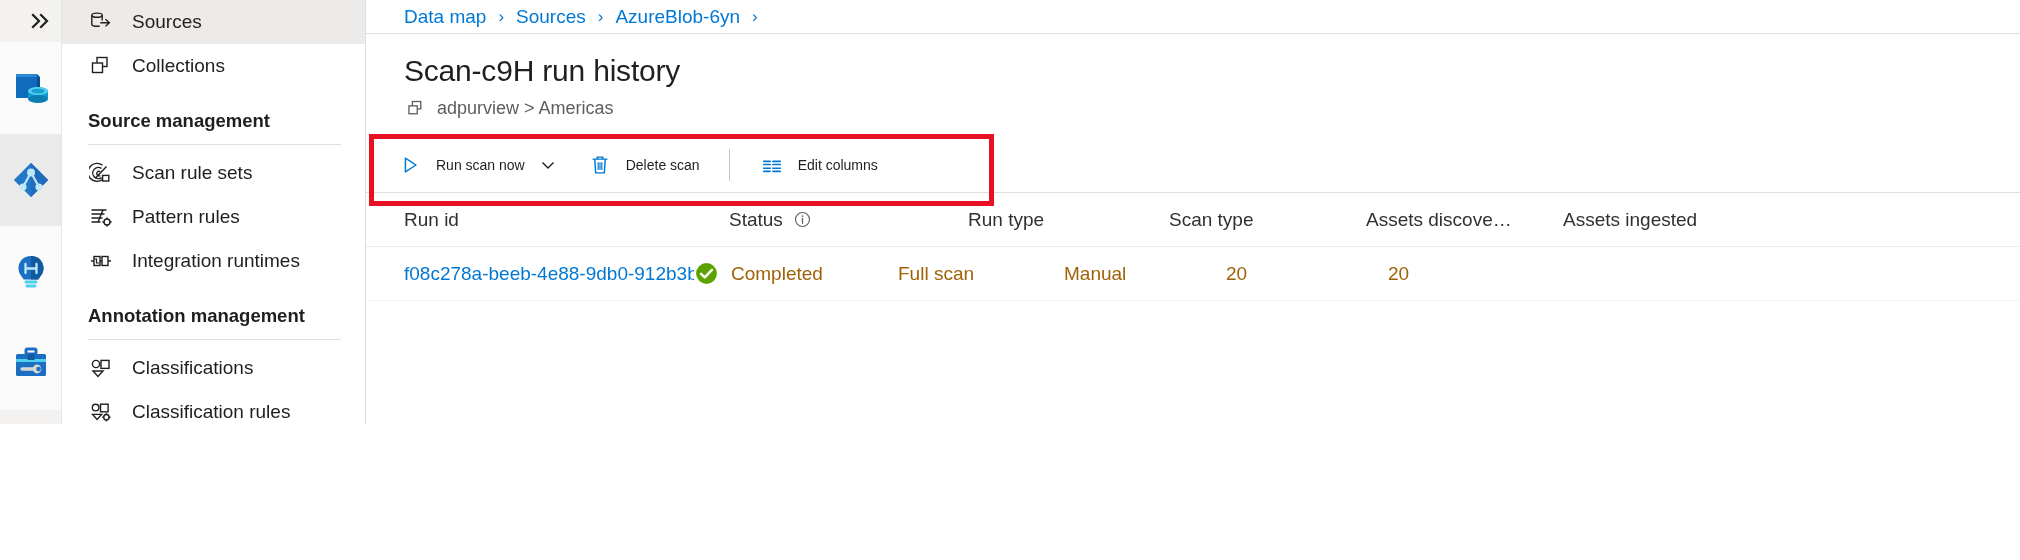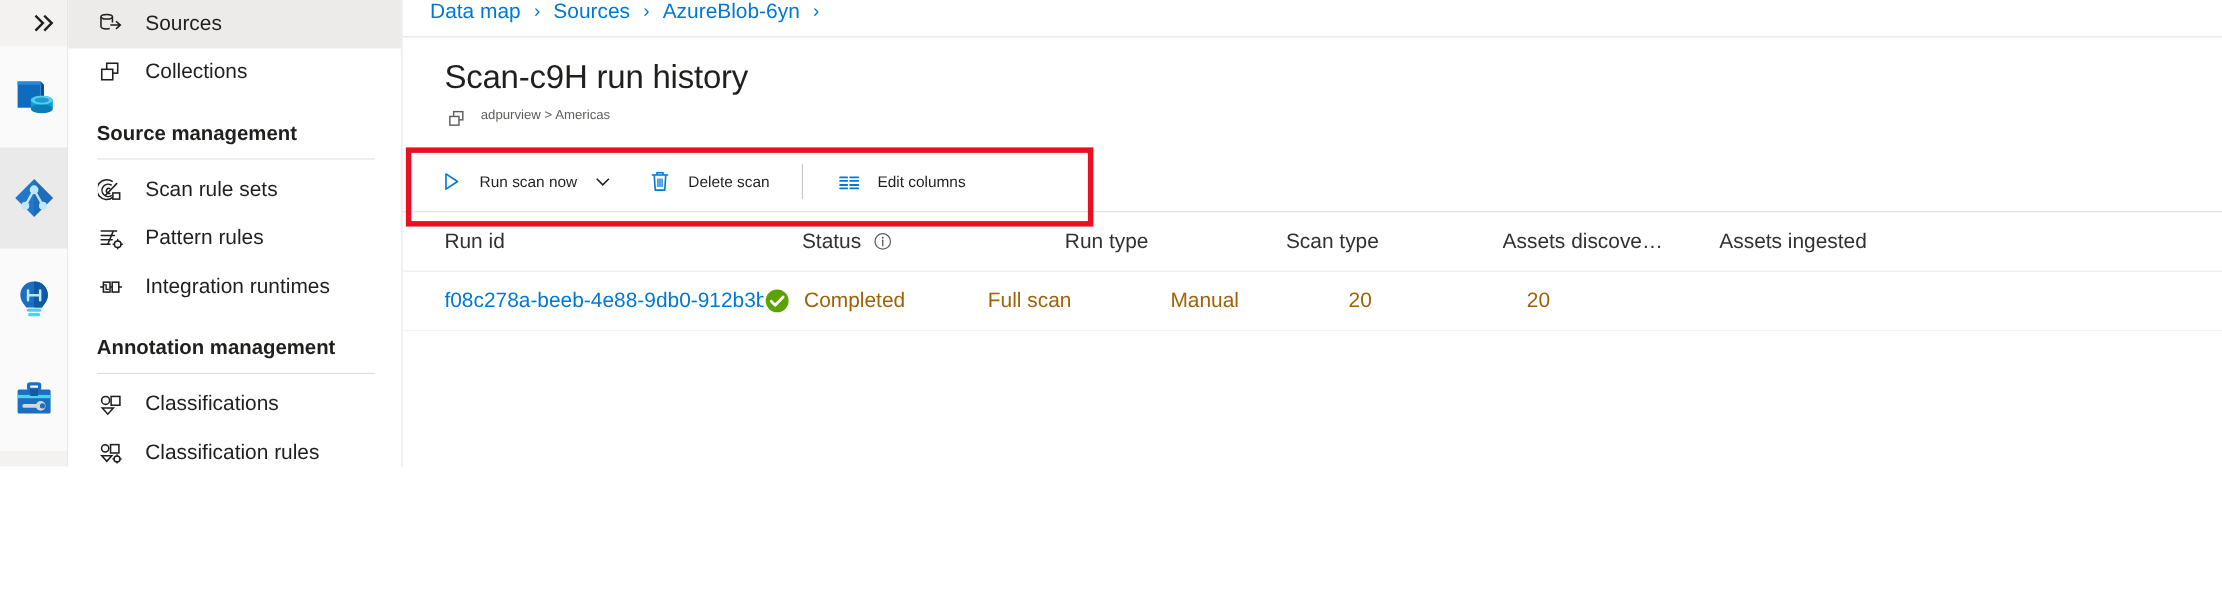--- a/index.html
+++ b/index.html
@@ -89,22 +89,22 @@
   
   .main {
     flex: 1 1 auto;
     min-width: 0;
     background: #ffffff;
     position: relative;
   }
   .crumbbar {
     height: 34px;
     display: flex;
-    align-items: flex-start;
-    padding-left: 25px;
+    align-items: center;
+    padding-left: 38px;
     border-bottom: 1px solid #e1dfdd;
     font-size: 19px;
   }
   .crumb-link { color: #0078d4; cursor: pointer; white-space: nowrap; }
   .crumb-sep {
     color: #0078d4;
     margin: 0 12px;
     font-size: 17px;
     display: inline-flex;
     align-items: center;
@@ -114,23 +114,23 @@
   .page-title {
     font-size: 30px;
     color: #201f1e;
     font-weight: normal;
     letter-spacing: -0.2px;
     margin: 0;
     line-height: 34px;
   }
   .page-sub {
     display: flex;
-    align-items: flex-start;
+    align-items: flex-end;
     margin-top: 9px;
-    font-size: 12px;
+    font-size: 18px;
     color: #605e5c;
   }
   .page-sub .sub-ico {
     width: 22px; height: 22px;
     margin-right: 11px;
     display: flex; align-items: center; justify-content: center;
   }
 
   
   .cmdbar-wrap { position: relative; margin-top: 18px; }

